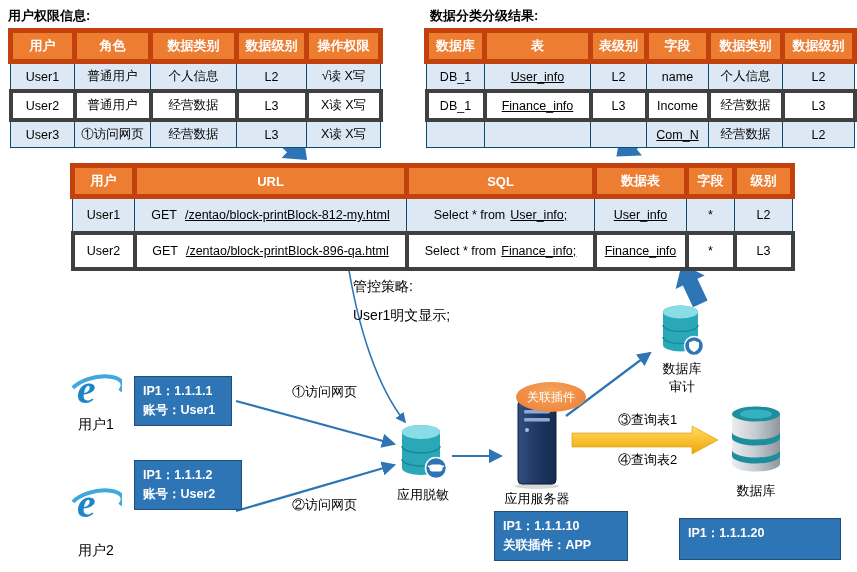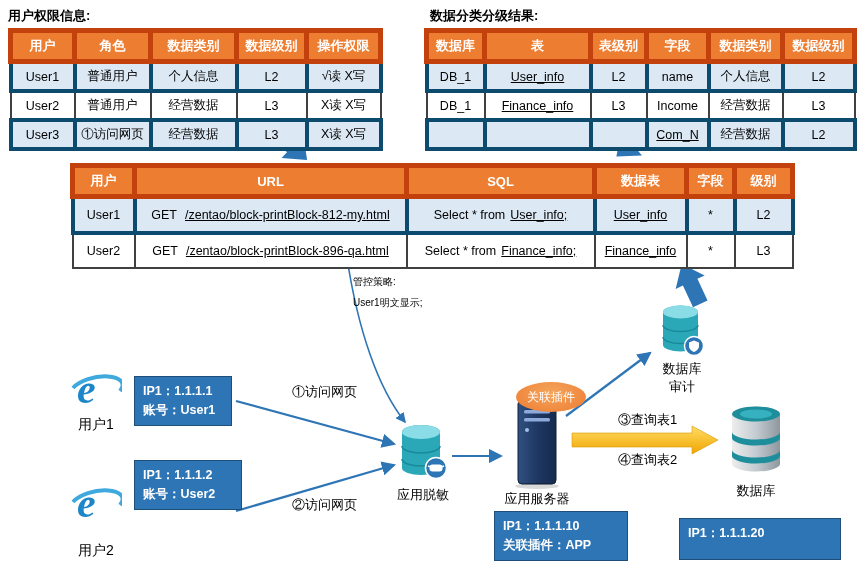--- a/index.html
+++ b/index.html
@@ -2,30 +2,30 @@
 <html><head>
 <meta charset="utf-8">
 <style>
   *{margin:0;padding:0;box-sizing:border-box}
   body{font-family:"Liberation Sans",sans-serif;background:#fff}
   .canvas{position:relative;width:857px;height:572px;background:#fff;overflow:hidden;color:#000;font-size:13px}
   .abs{position:absolute}
   .title{font-size:13px;font-weight:bold}
   table.dtable{border-collapse:collapse;table-layout:fixed}
   .dtable th{background:#ED7D31;color:#fff;font-weight:bold;border:5px solid #c2410c;padding:4px 2px;font-size:13px;text-align:center}
-  .dtable td{border:4px solid #0c4a6e;padding:4px 3px;font-size:12.5px;text-align:center;white-space:nowrap;overflow:hidden}
+  .dtable td{border:1px solid #0c4a6e;padding:4px 3px;font-size:12.5px;text-align:center;white-space:nowrap;overflow:hidden}
   .dtable tr.band td{background:#DCE9F5}
-  .dtable tr.plain td{background:#fff;border:2px solid #404040}
+  .dtable tr.plain td{background:#fff;border:4px solid #404040}
   .flow td{padding:9px 4px}
   .u{text-decoration:underline}
   .pre{white-space:pre}
   .box{background:#2E75B6;border:1px solid #1F4E79;color:#fff;font-weight:bold;font-size:12.5px;line-height:1.5;padding:5px 8px}
   .nodelabel{font-size:13px;text-align:center;line-height:1.35}
   .steplabel{font-size:13px}
-  .policy{font-size:10px;line-height:2.05}
+  .policy{font-size:14px;line-height:2.05}
   .plug{background:radial-gradient(ellipse at 50% 35%,#F4A45C,#ED7D31);border-radius:50%;color:#fff;font-size:12px;display:flex;align-items:center;justify-content:center}
   svg{display:block}
 </style>
 </head>
 <body>
 
 <div class="canvas">
 
   <svg class="abs" style="left:0;top:0;z-index:1" width="857" height="572" viewBox="0 0 857 572">
     <defs>

